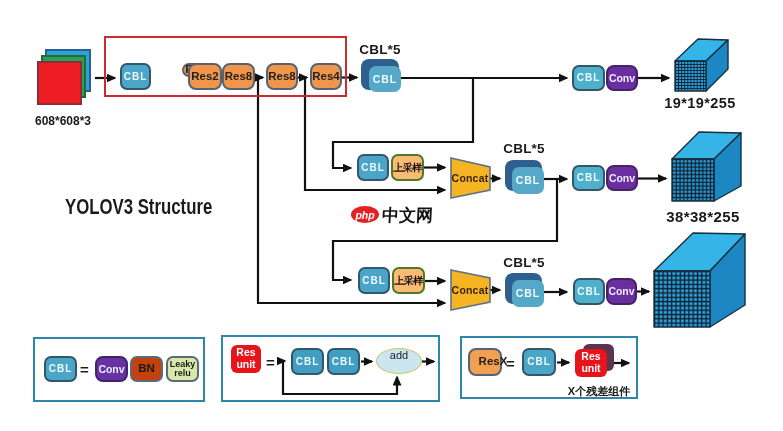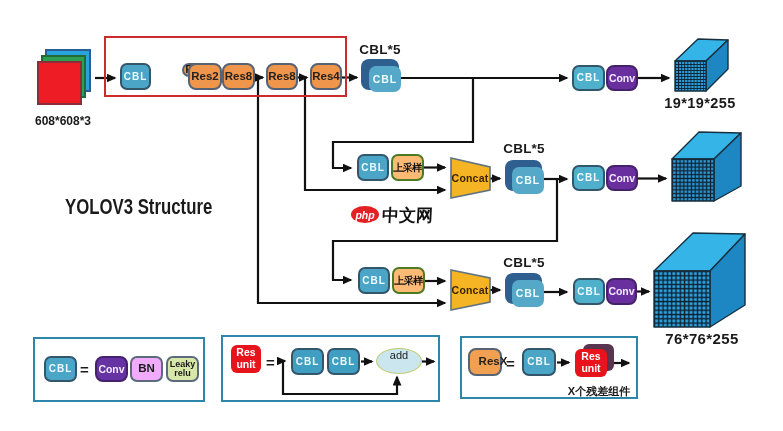--- a/index.html
+++ b/index.html
@@ -122,34 +122,34 @@
 <div class="blk grn" style="left:392px;top:267px;width:33px;height:27px;">上采样</div>
 
 <div class="blk cbl" style="left:572px;top:65px;width:33px;height:26px;background:#4fb0cc;">CBL</div>
 <div class="blk conv" style="left:606px;top:65px;width:32px;height:26px;">Conv</div>
 <div class="blk cbl" style="left:572px;top:165px;width:33px;height:26px;background:#4fb0cc;">CBL</div>
 <div class="blk conv" style="left:606px;top:165px;width:32px;height:26px;">Conv</div>
 <div class="blk cbl" style="left:573px;top:278px;width:32px;height:27px;background:#4fb0cc;">CBL</div>
 <div class="blk conv" style="left:606px;top:278px;width:31px;height:27px;">Conv</div>
 
 <div class="lbl" style="left:660px;top:95px;width:80px;text-align:center;font-size:14.5px;letter-spacing:0.4px;">19*19*255</div>
-<div class="lbl" style="left:656px;top:330px;width:92px;text-align:center;font-size:15px;letter-spacing:0.4px;">76*76*255</div>
+<div class="lbl" style="left:660px;top:208px;width:86px;text-align:center;font-size:15px;letter-spacing:0.4px;">38*38*255</div>
 
 <div class="lbl" style="left:65px;top:195px;font-size:21.5px;letter-spacing:0px;transform:scaleX(0.78);transform-origin:left top;">YOLOV3 Structure</div>
 
 <div style="position:absolute;left:351px;top:206px;width:28px;height:17px;background:#e32024;border-radius:50%;display:flex;align-items:center;justify-content:center;">
   <span style="color:#fff;font-weight:bold;font-style:italic;font-size:10.5px;letter-spacing:0px;">php</span>
 </div>
 <div class="lbl" style="left:382px;top:204px;font-size:17px;color:#111;transform:skewX(-3deg);">中文网</div>
 
 <div style="position:absolute;left:33px;top:337px;width:172px;height:65px;border:2px solid #2e86ab;box-sizing:border-box;"></div>
 <div class="blk cbl" style="left:44px;top:356px;width:33px;height:26px;">CBL</div>
 <div class="lbl" style="left:80px;top:361px;font-size:15px;">=</div>
 <div class="blk conv" style="left:95px;top:356px;width:33px;height:26px;background:#6633a2;">Conv</div>
-<div class="blk" style="left:130px;top:356px;width:33px;height:26px;background:#f0abfc;border:2px solid #5c6b7c;border-radius:7px;color:#1a1a1a;font-size:11.5px;font-weight:bold;">BN</div>
+<div class="blk" style="left:130px;top:356px;width:33px;height:26px;background:#c2410c;border:2px solid #5c6b7c;border-radius:7px;color:#1a1a1a;font-size:11.5px;font-weight:bold;">BN</div>
 <div class="blk" style="left:166px;top:356px;width:33px;height:26px;background:#d8e8a8;border:2px solid #5c6b7c;border-radius:7px;color:#1a1a1a;font-size:9px;font-weight:bold;flex-direction:column;line-height:1.05;">Leaky<span>relu</span></div>
 
 <div style="position:absolute;left:221px;top:335px;width:219px;height:67px;border:2px solid #2e86ab;box-sizing:border-box;"></div>
 <div class="blk" style="left:231px;top:345px;width:30px;height:28px;background:#e8141c;border-radius:6px;color:#fff;font-size:10.5px;font-weight:bold;flex-direction:column;line-height:1.1;">Res<span>unit</span></div>
 <div class="lbl" style="left:266px;top:354px;font-size:15px;">=</div>
 <div class="blk cbl" style="left:291px;top:348px;width:33px;height:27px;background:#3f9ec2;">CBL</div>
 <div class="blk cbl" style="left:327px;top:348px;width:33px;height:27px;background:#3f9ec2;">CBL</div>
 <div style="position:absolute;left:376px;top:348px;width:46px;height:26px;background:#cce6f0;border:1.5px solid #c0cc70;border-radius:50%;display:flex;align-items:flex-start;justify-content:center;box-sizing:border-box;">
   <span style="font-size:11px;color:#222;">add</span>
 </div>

